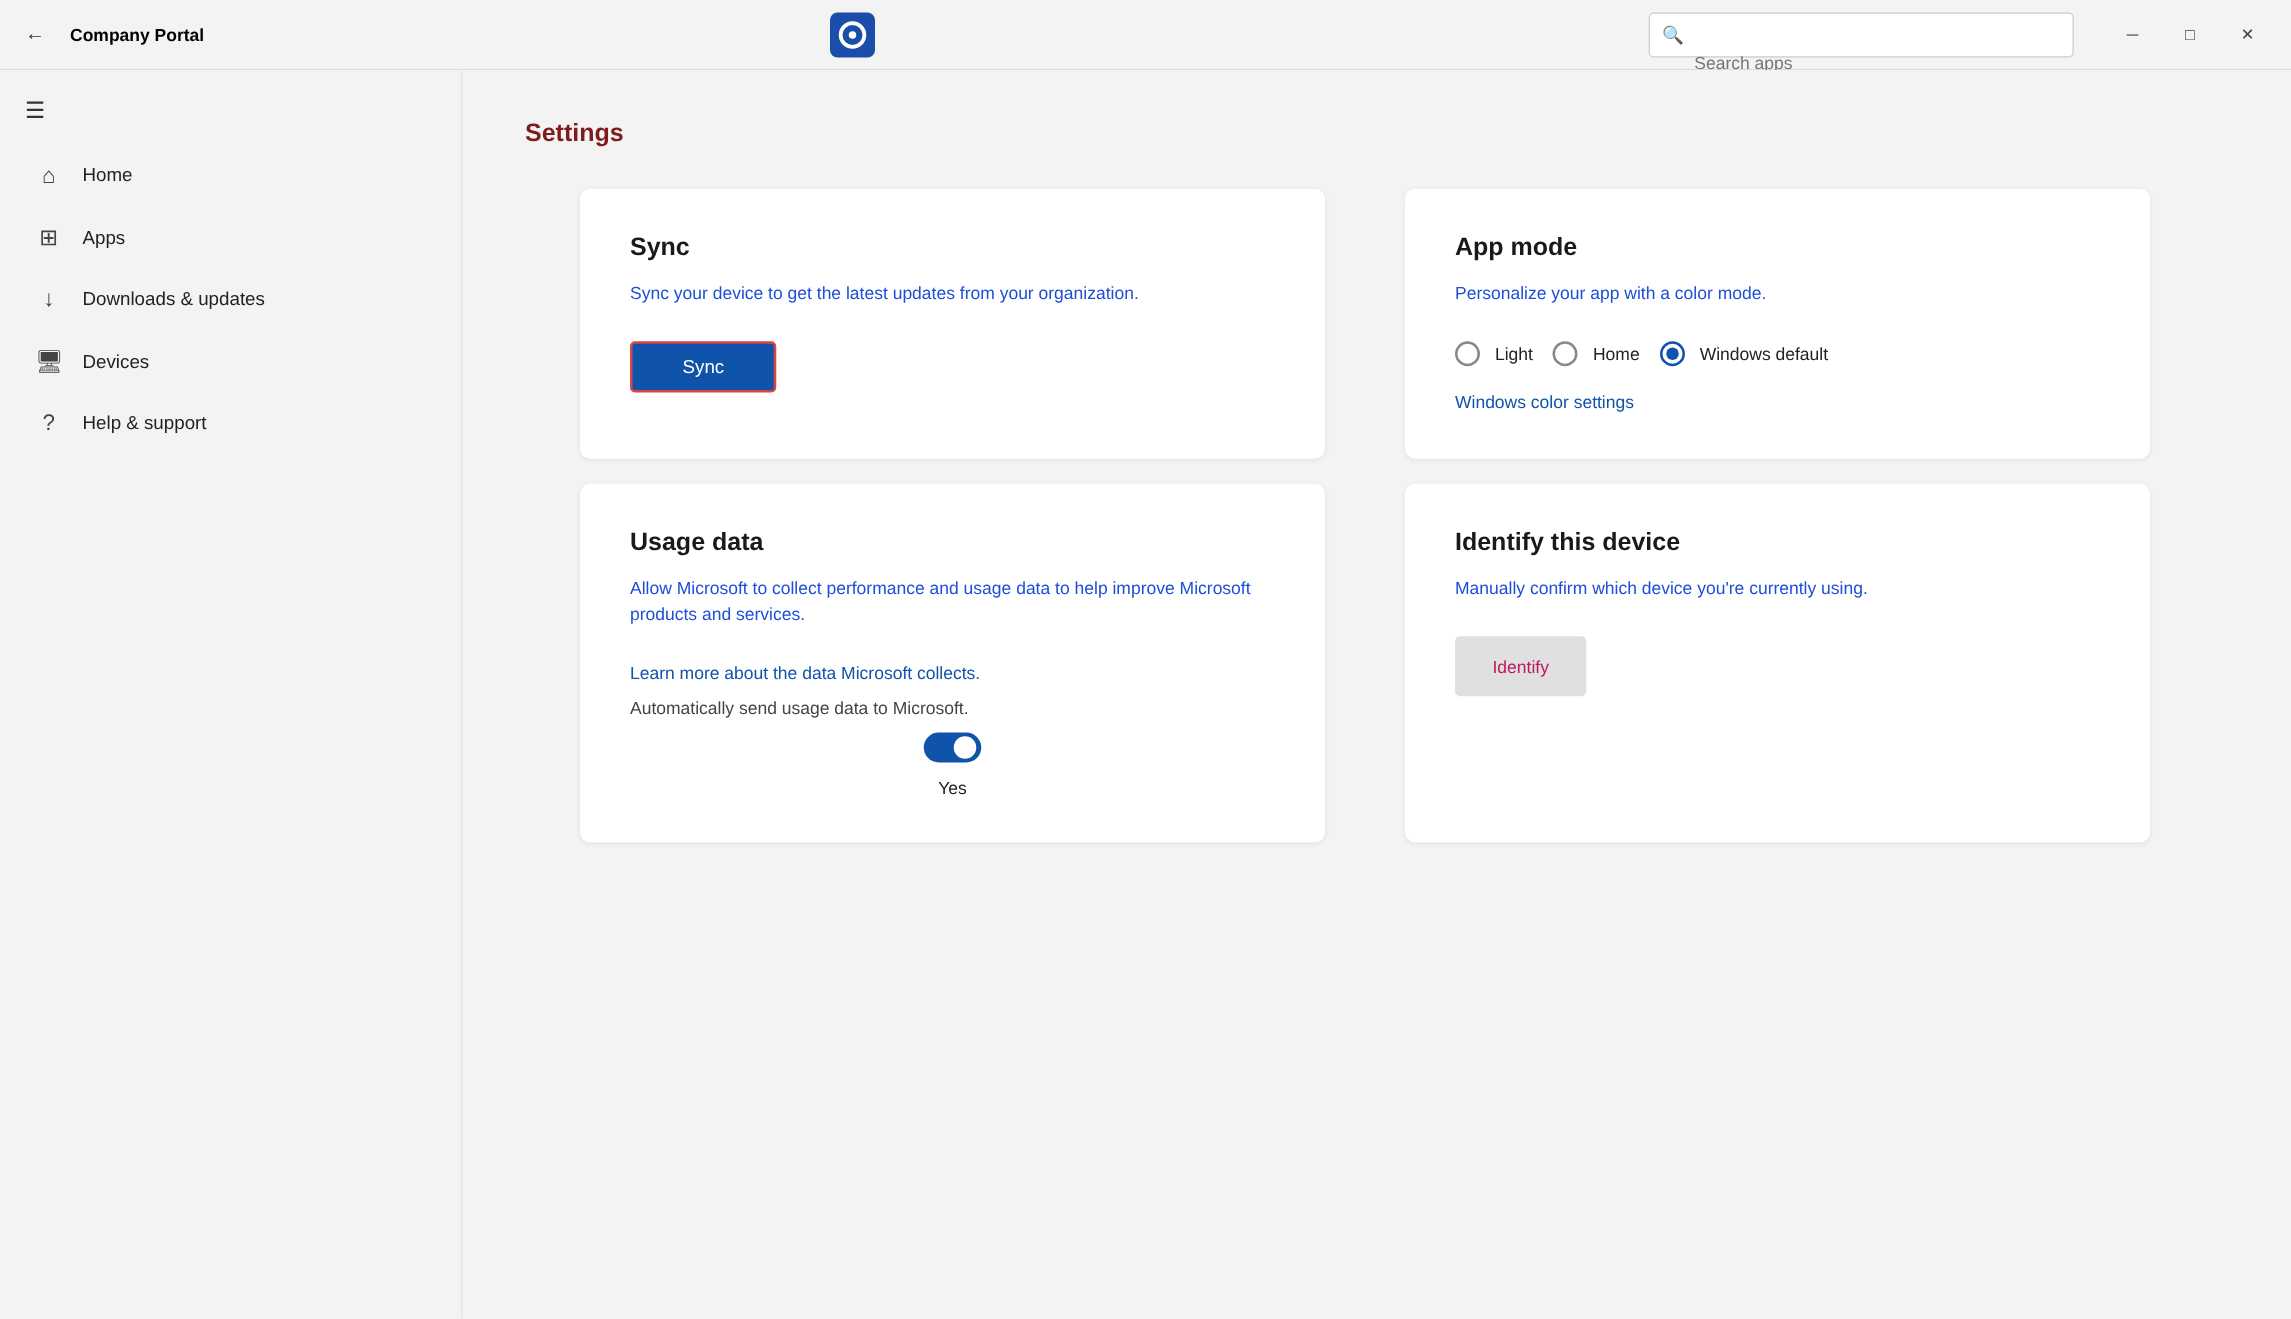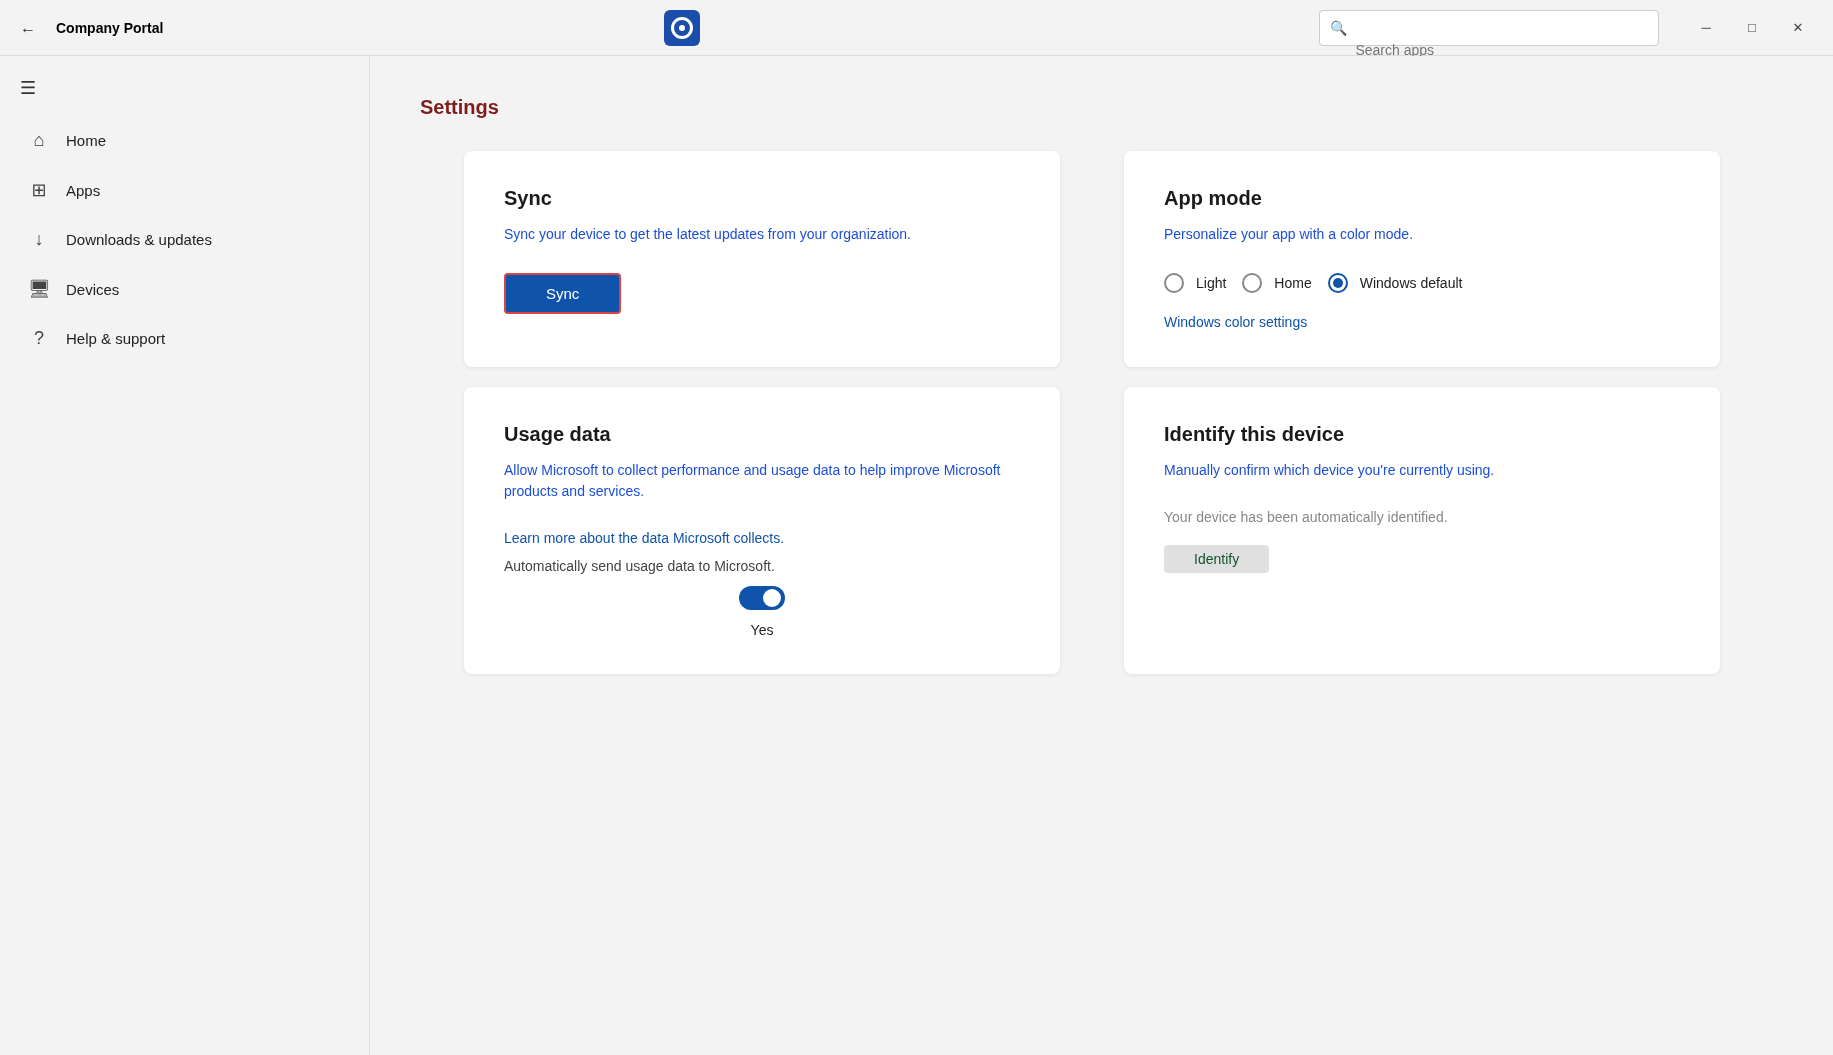--- a/index.html
+++ b/index.html
@@ -120,22 +120,22 @@
     }
     .toggle-thumb {
       width: 18px; height: 18px; border-radius: 50%; background: white;
       position: absolute; top: 3px; left: 24px; transition: left 0.2s;
     }
     .toggle-label { font-size: 14px; color: #222; }
 
     
     .auto-identified { font-size: 14px; color: #888; margin-top: 16px; margin-bottom: 20px; }
     .identify-button {
-      background: #e0e0e0; color: #14532d; border: none; border-radius: 4px;
-      padding: 6px 30px; font-size: 14px; cursor: not-allowed;
+      background: #e0e0e0; color: #be185d; border: none; border-radius: 4px;
+      padding: 16px 30px; font-size: 14px; cursor: not-allowed;
       font-family: 'Segoe UI', sans-serif;
     }
   </style>
 </head>
 <body>
 
 <div class="titlebar">
   <button class="titlebar-back">←</button>
   <span class="titlebar-title">Company Portal</span>
   <div class="titlebar-logo">
@@ -224,19 +224,18 @@
           <div class="toggle">
             <div class="toggle-thumb"></div>
           </div>
           <span class="toggle-label">Yes</span>
         </div>
       </div>
 
       <div class="card">
         <div class="card-title">Identify this device</div>
         <div class="card-desc">Manually confirm which device you're currently using.</div>
-        <div class="auto-identified">Your device has been automatically identified.</div>
         <button class="identify-button" disabled="">Identify</button>
       </div>
 
     </div>
   </div>
 </div>
 
 </body></html>

